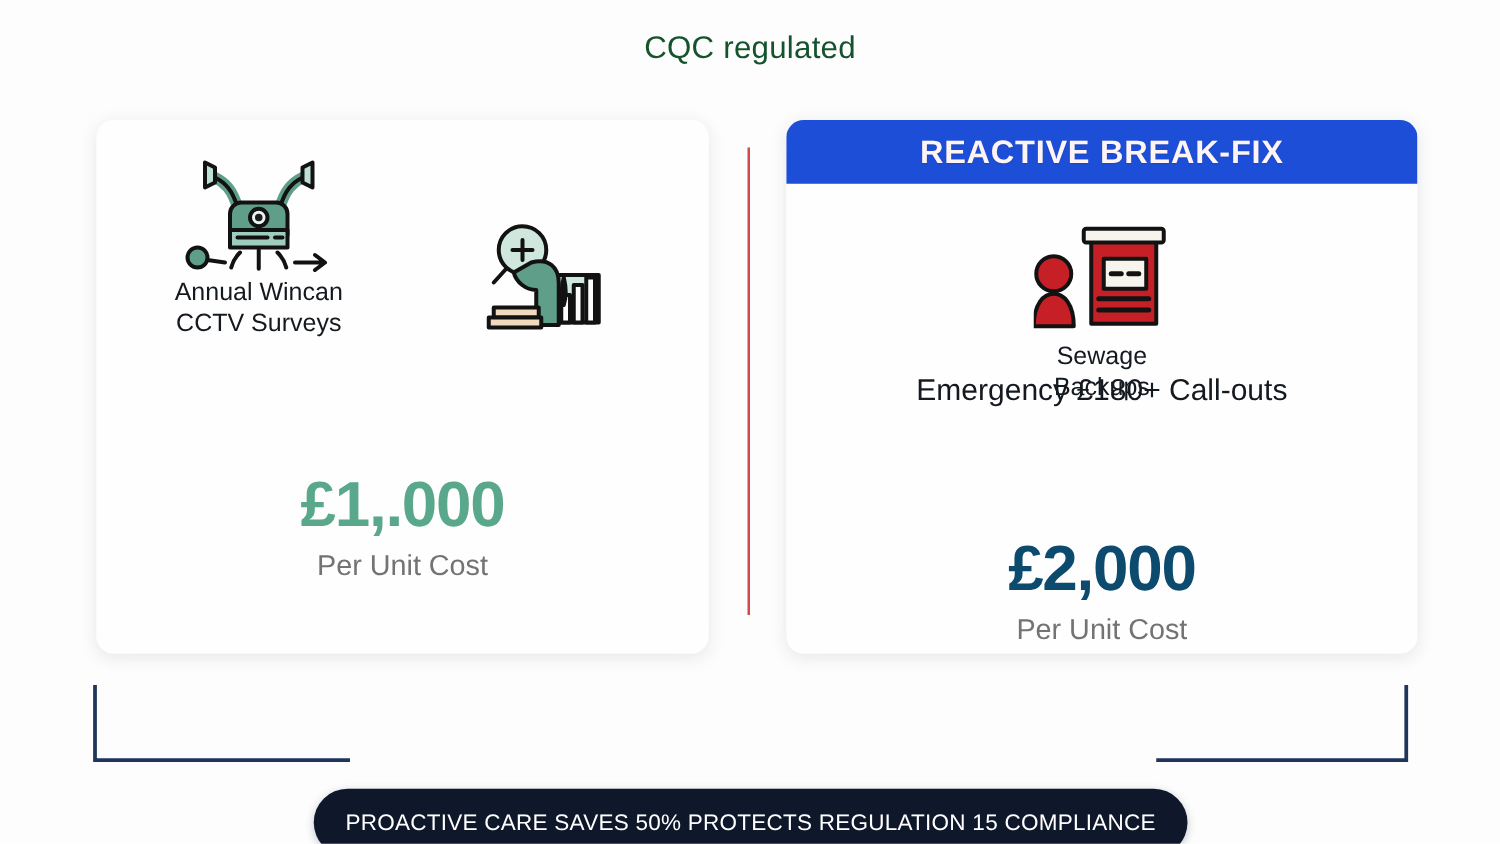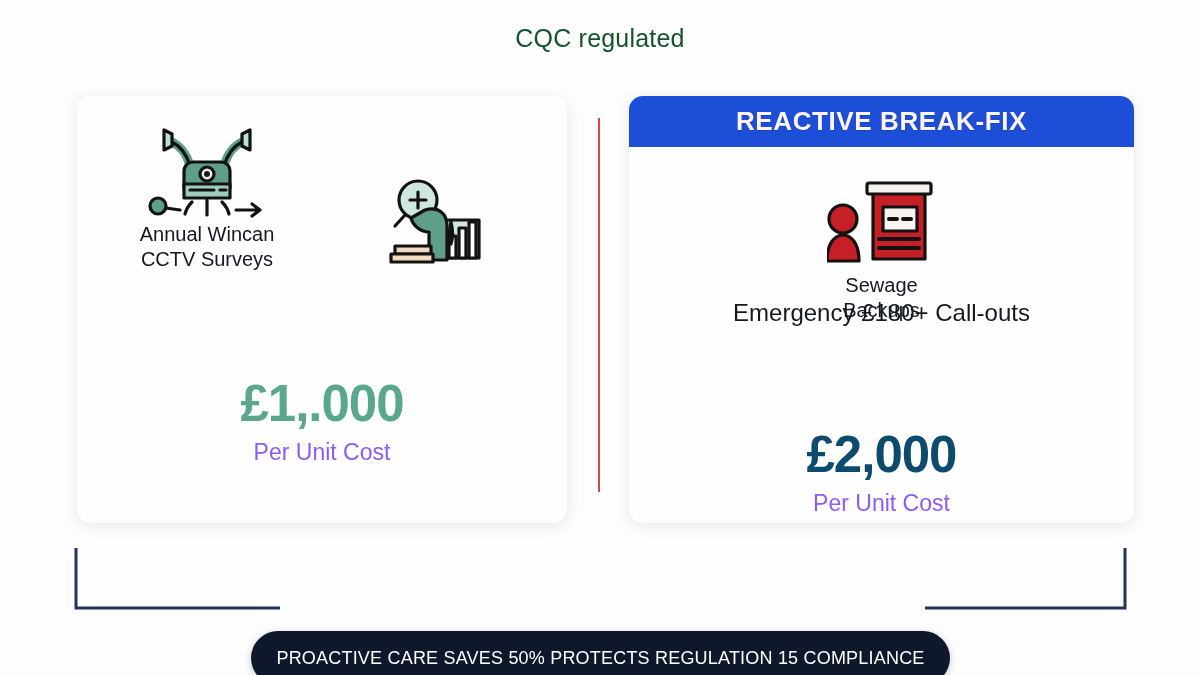--- a/index.html
+++ b/index.html
@@ -57,21 +57,21 @@
     text-align: center; font-size: 24px; color: #14181f;
   }
 
   
   .price-block { position: absolute; left: 0; width: 100%; top: 268px; text-align: center; }
   .price {
     font-size: 51px; font-weight: bold; letter-spacing: -1px; line-height: 1; margin-top: 14px;
   }
   .card.left  .price { color: #5aa88c; }
   .card.right .price { color: #0c4a6e; }
-  .price-label { font-size: 23px; color: #8b5cf6; margin-top: 10px; }
+  .price-label { font-size: 23px; color: #737373; margin-top: 10px; }
 
   
   .divider {
     position: absolute; left: 598px; top: 118px;
     width: 2px; height: 374px; background: #d0494b;
   }
 
   
   .bracket { position: absolute; left: 0; top: 0; width: 1200px; height: 675px; pointer-events: none; }
 

